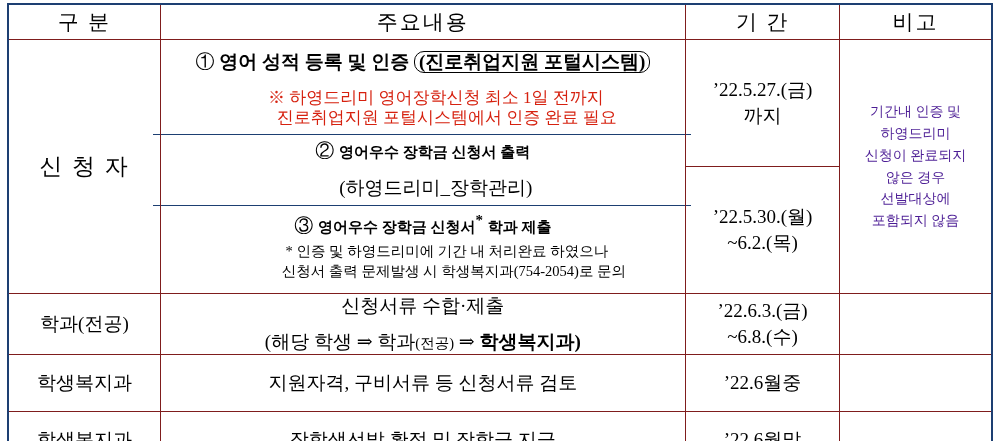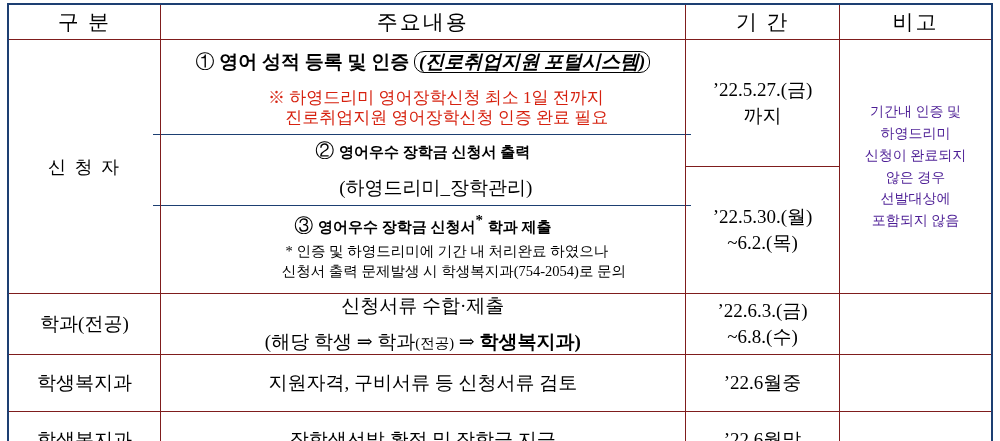--- a/index.html
+++ b/index.html
@@ -37,21 +37,21 @@
     font-size: 21px;
     letter-spacing: 2px;
     font-weight: normal;
   }
   .col-gubun { width: 152px; }
   .col-main  { width: 524px; }
   .col-term  { width: 154px; }
   .col-note  { width: 152px; }
 
   .cell-gubun {
-    font-size: 18px;
+    font-size: 23px;
     letter-spacing: 2px;
   }
   .cell-gubun.small {
     font-size: 19px;
     letter-spacing: 0px;
   }
   .cell-term {
     font-size: 19px;
     line-height: 1.35;
   }
@@ -69,21 +69,20 @@
   .main-cell .line { white-space: nowrap; }
 
   .item-num { font-size: 19px; }
   .bold { font-weight: bold; }
   .blue-box {
     border: 1px solid #000;
     border-radius: 10px;
     padding: 0 4px;
     display: inline-block;
     line-height: 1.05;
-    font-style: italic;
   }
   .note-red {
     color: #d6210f;
     font-size: 17px;
     line-height: 1.25;
   }
   .indent1 { padding-left: 26px; }
   .indent2 { padding-left: 48px; }
   .smalltext {
     font-size: 14.5px;
@@ -123,21 +122,21 @@
 
       <tr>
         <td class="cell-gubun" rowspan="2">신 청 자</td>
         <td class="main-cell" rowspan="2" style="height:252px;">
           <div class="line tight">
             <span class="item-num">①</span>
             <span class="bold">영어 성적 등록 및 인증</span>
             <span class="blue-box bold">(진로취업지원 포털시스템)</span>
           </div>
           <div class="note-red indent1 mt2">※ 하영드리미 영어장학신청 최소 1일 전까지</div>
-          <div class="note-red indent2 tight">진로취업지원 영어장학신청 인증 완료 필요</div>
+          <div class="note-red indent2 tight">진로취업지원 포털시스템에서 인증 완료 필요</div>
 
           <div class="sub-sep"></div>
 
           <div class="line tight">
             <span class="item-num">②</span>
             <span class="bold big19">영어우수 장학금 신청서 출력</span>
           </div>
           <div class="indent1 mt2">(하영드리미_장학관리)</div>
 
           <div class="sub-sep"></div>

